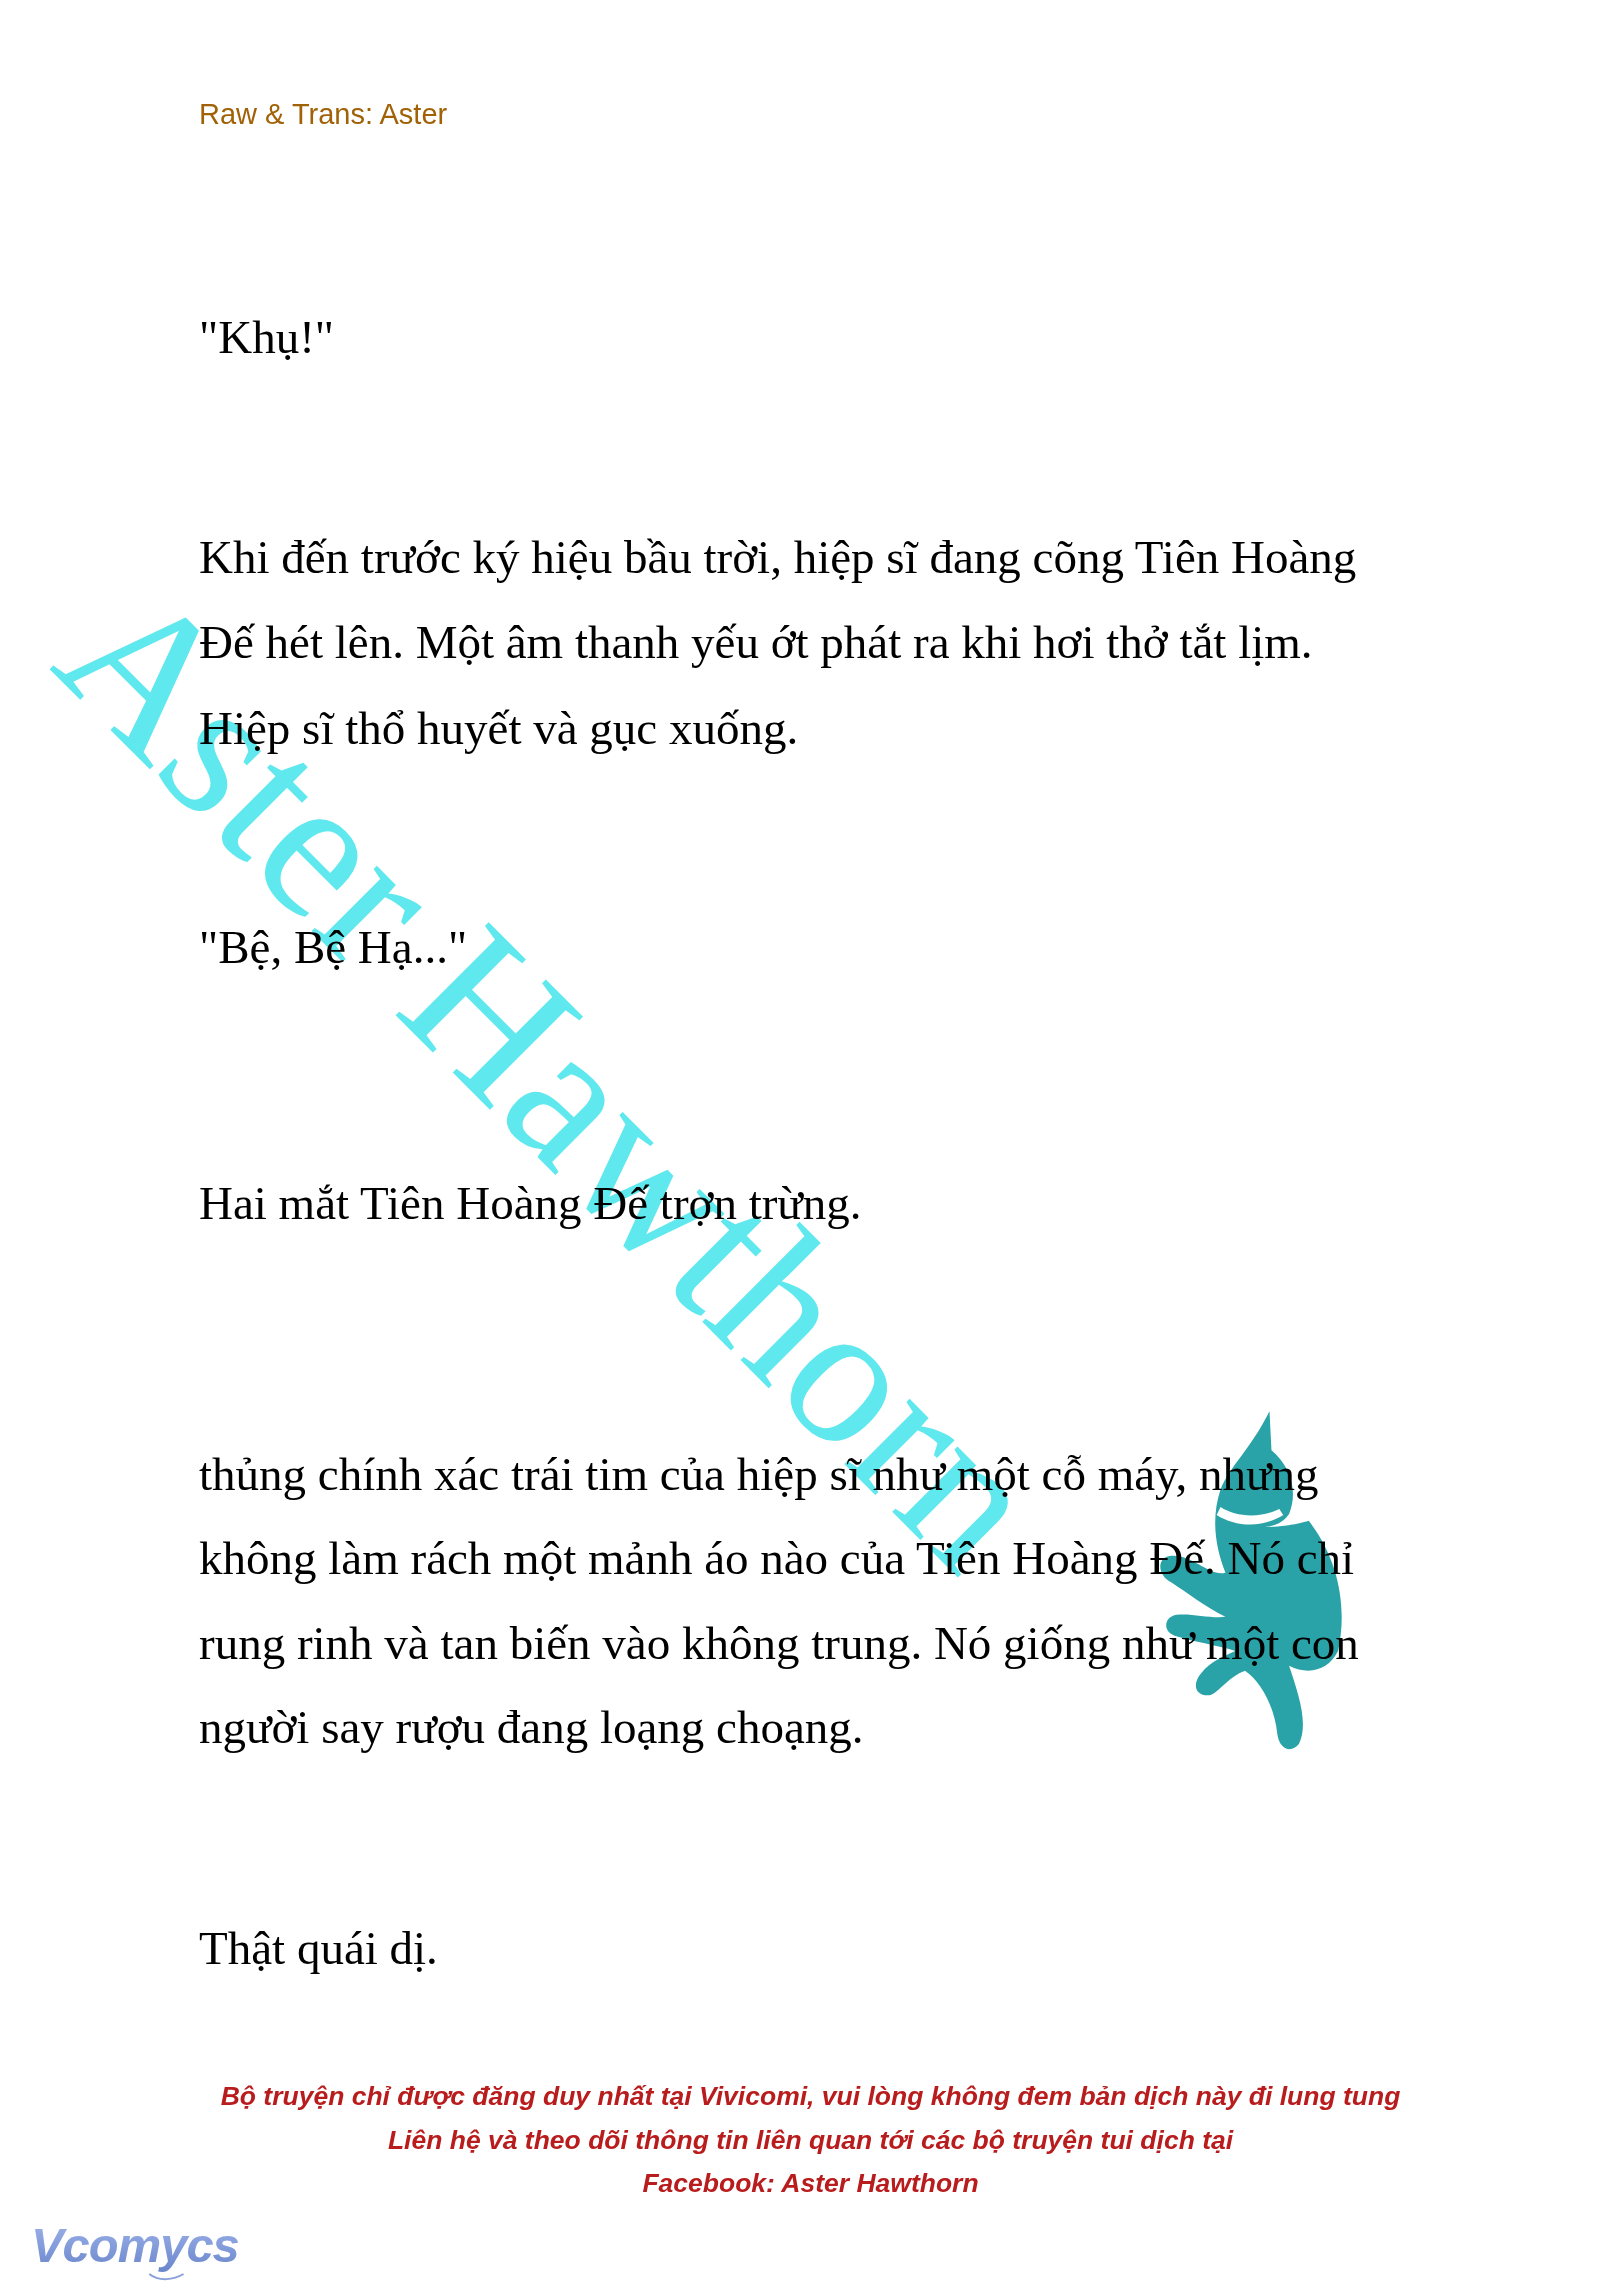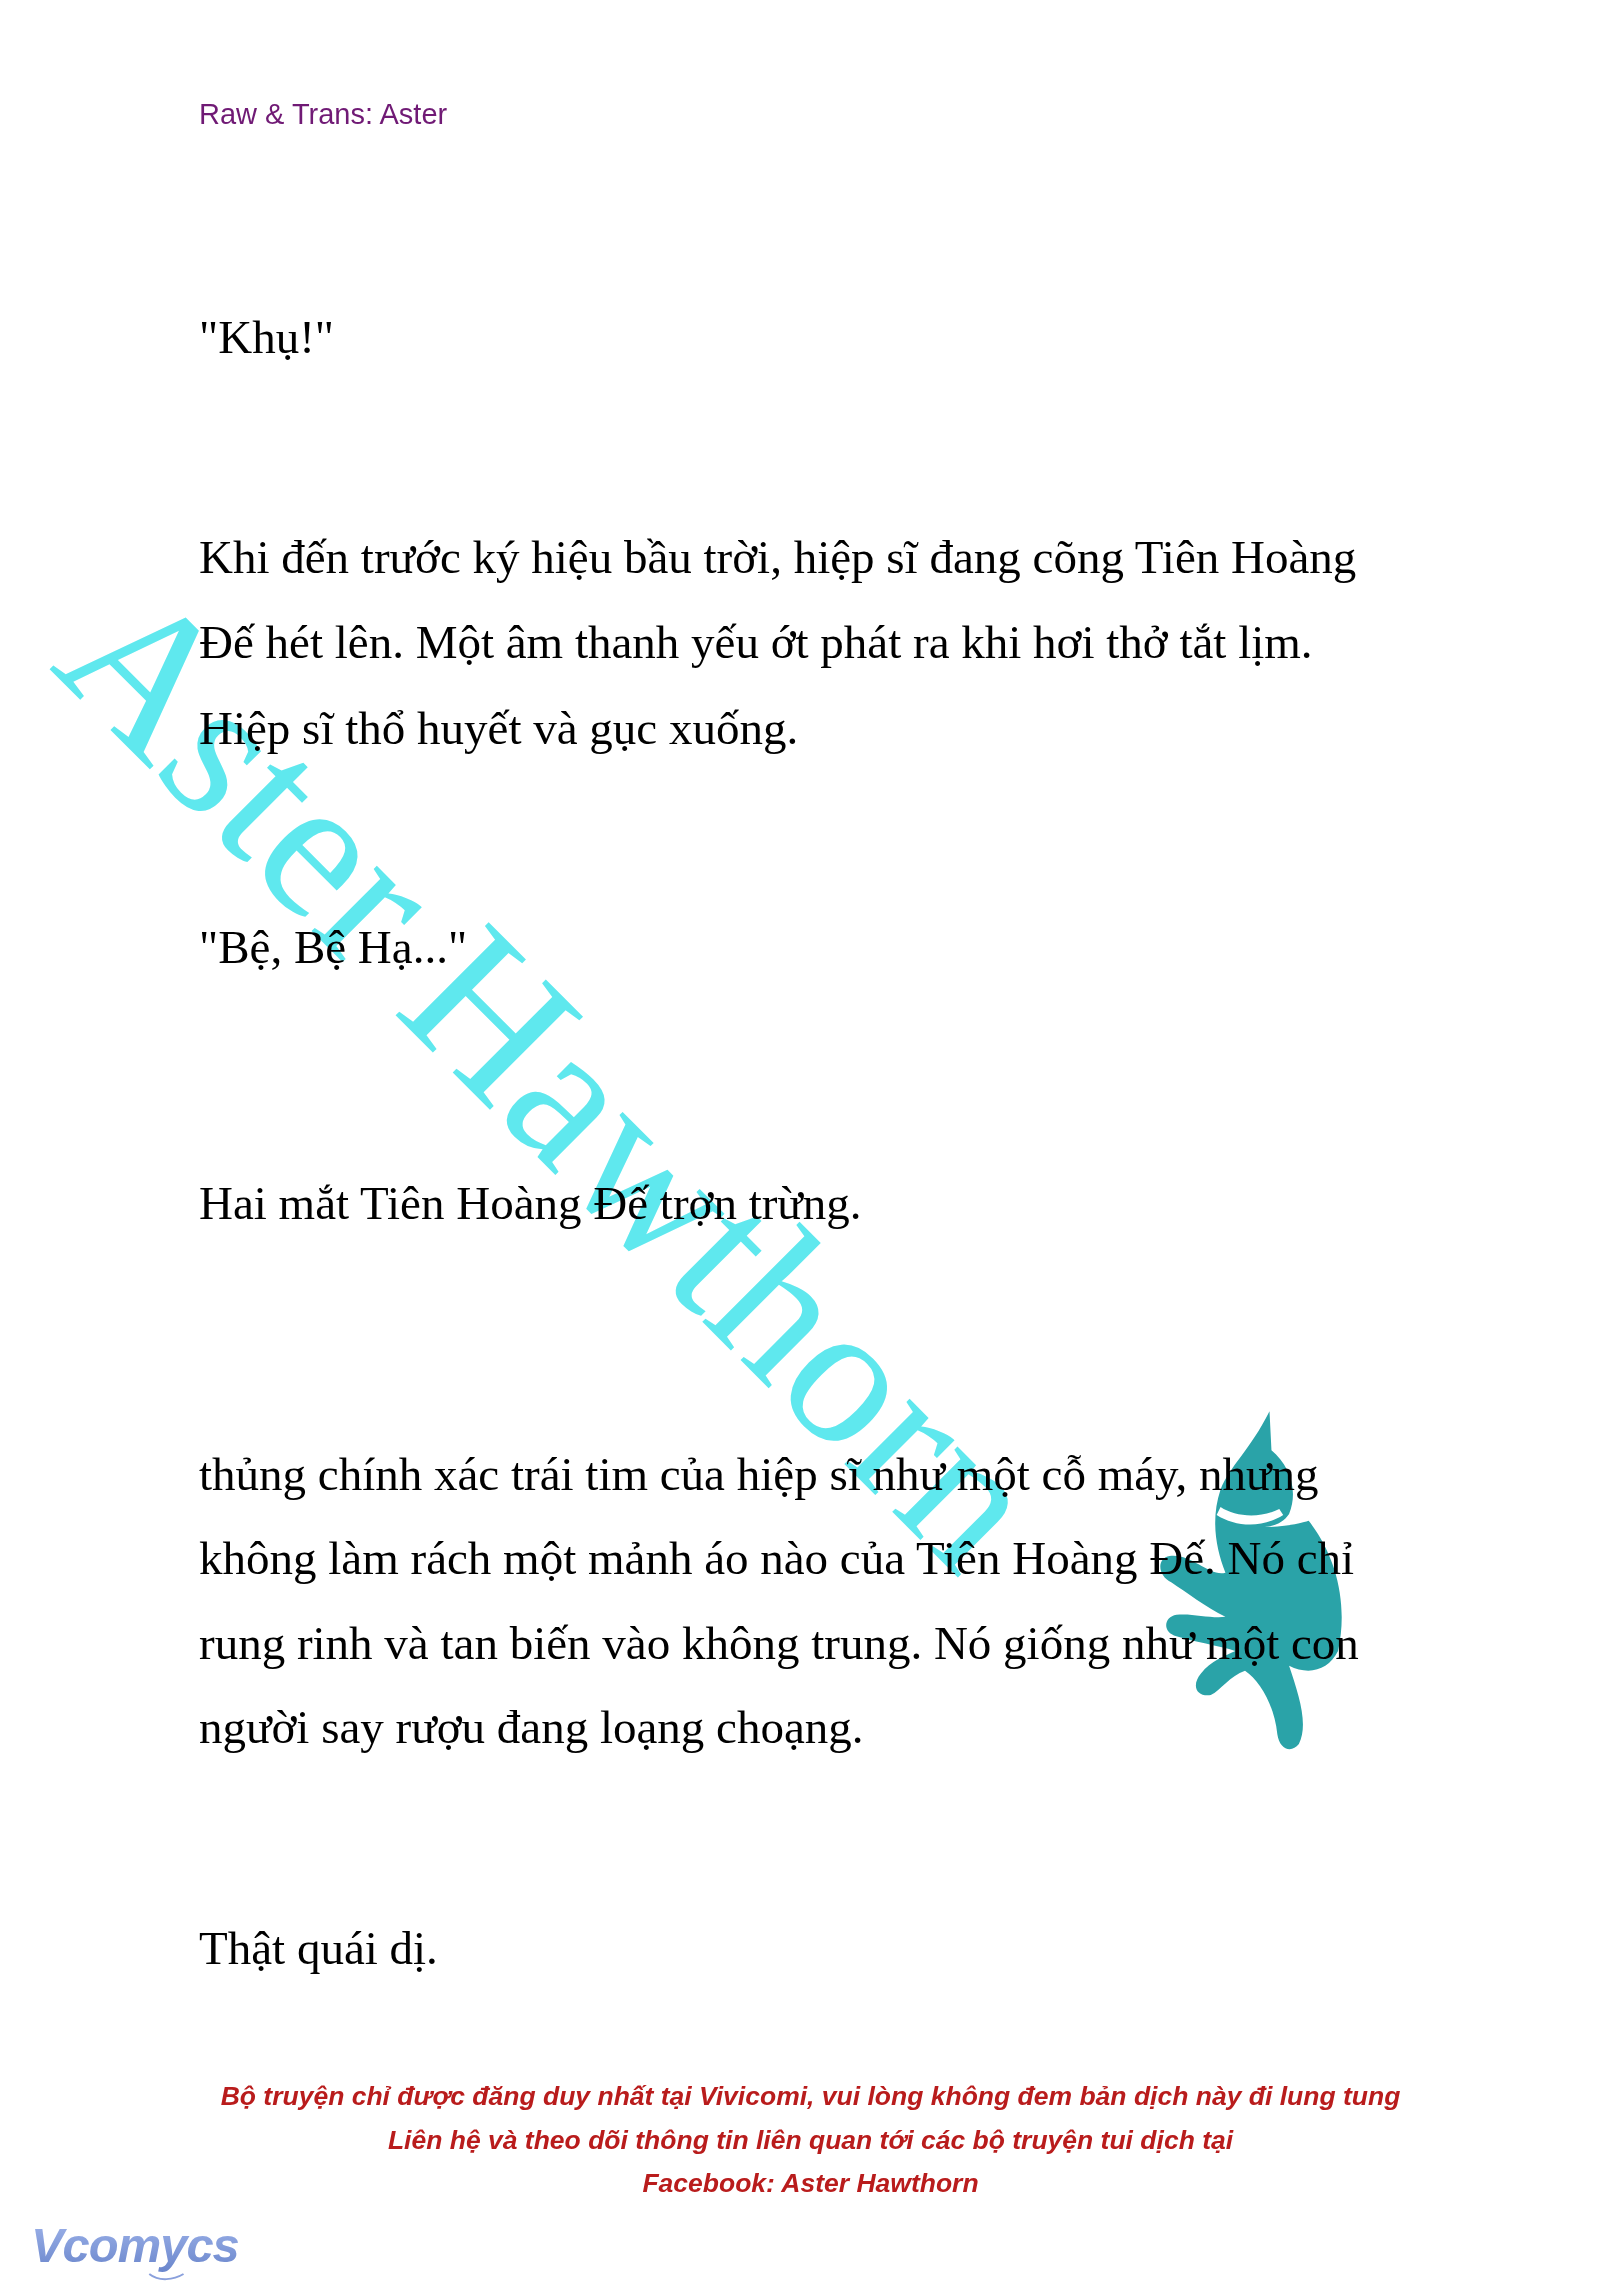--- a/index.html
+++ b/index.html
@@ -1,20 +1,20 @@
 <!DOCTYPE html>
 <html><head>
 <meta charset="utf-8">
 <style>
   html, body { margin:0; padding:0; background:#ffffff; }
   body { width:1621px; height:2293px; position:relative; overflow:hidden; }
   .page { position:absolute; inset:0; background:#fff; }
   .header {
     position:absolute; left:199px; top:98px;
-    font-family:"Liberation Sans", sans-serif; font-size:29px; color:#701a75;
+    font-family:"Liberation Sans", sans-serif; font-size:29px; color:#a16207;
   }
   .line {
     position:absolute; left:199px;
     font-family:"Liberation Serif", serif; font-size:47px; color:#000;
     white-space:nowrap; line-height:1; z-index:3;
   }
   .watermark {
     position:absolute; left:167px; top:549px;
     font-family:"Liberation Serif", serif; font-size:201px; color:#5fe8ee;
     white-space:nowrap; transform-origin:0 0; transform:rotate(45deg);

